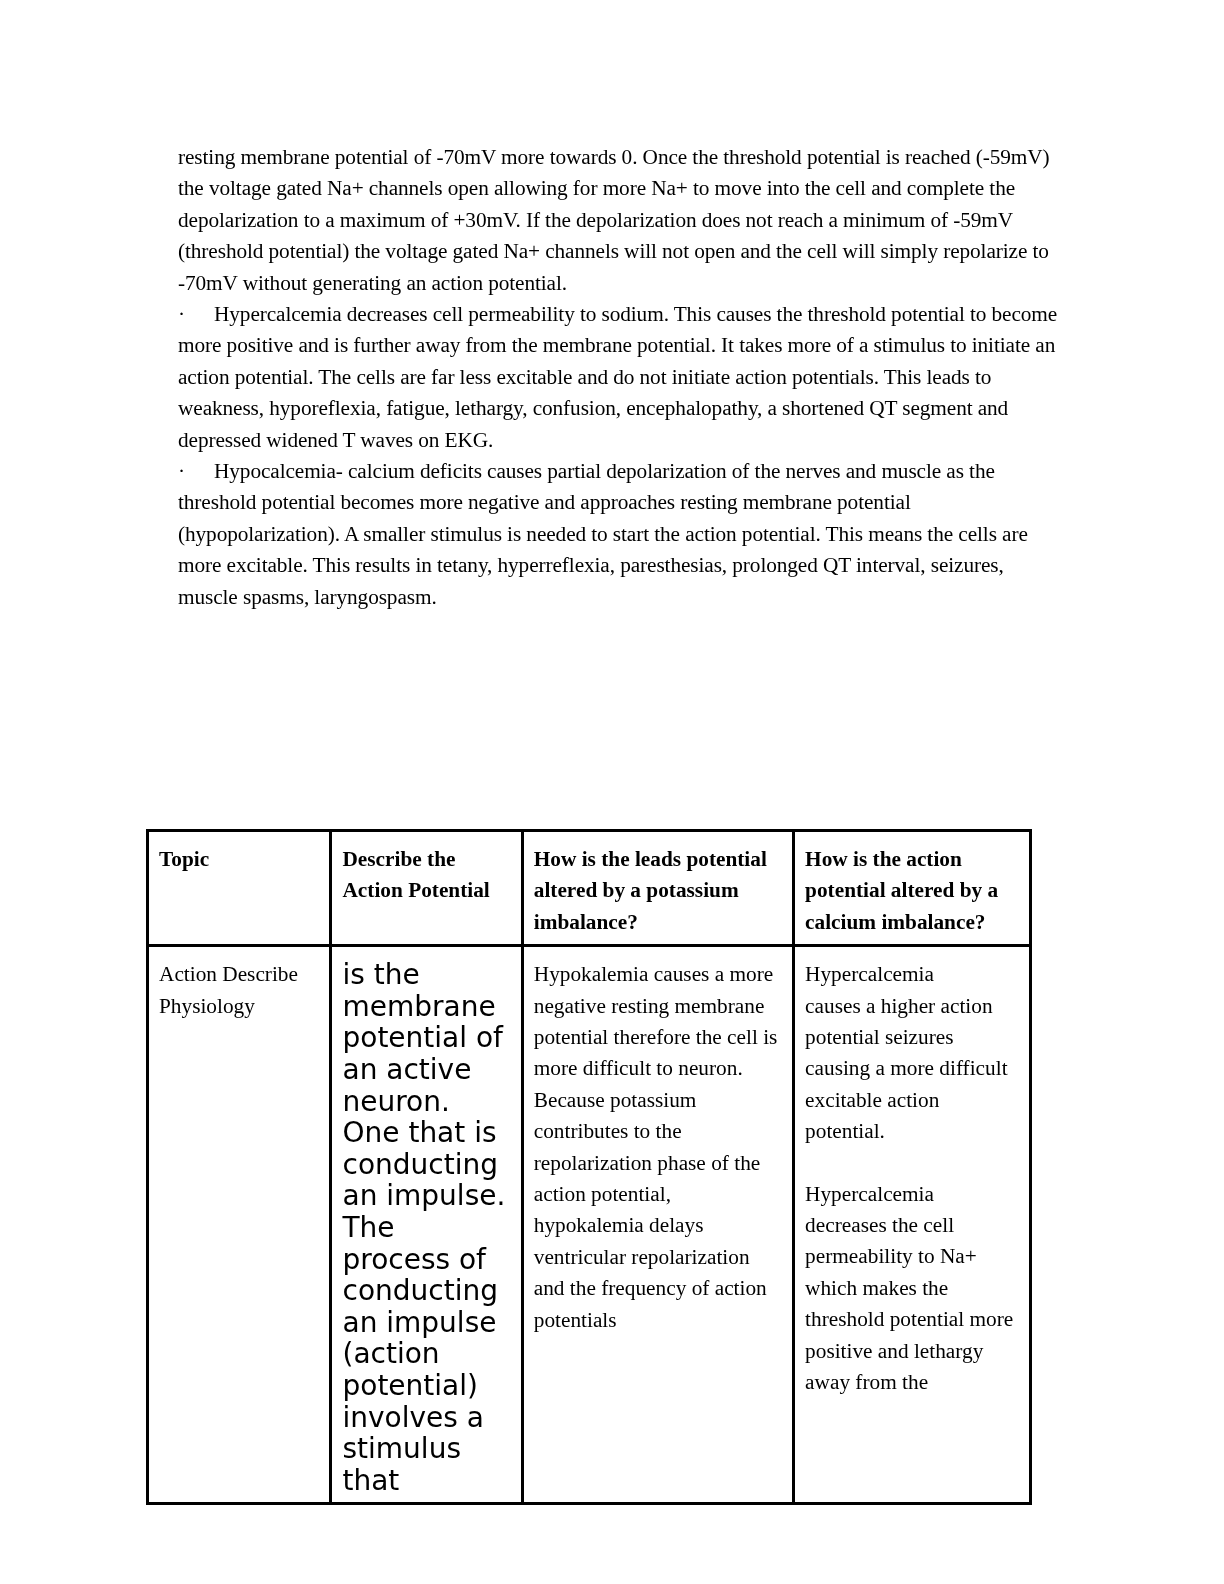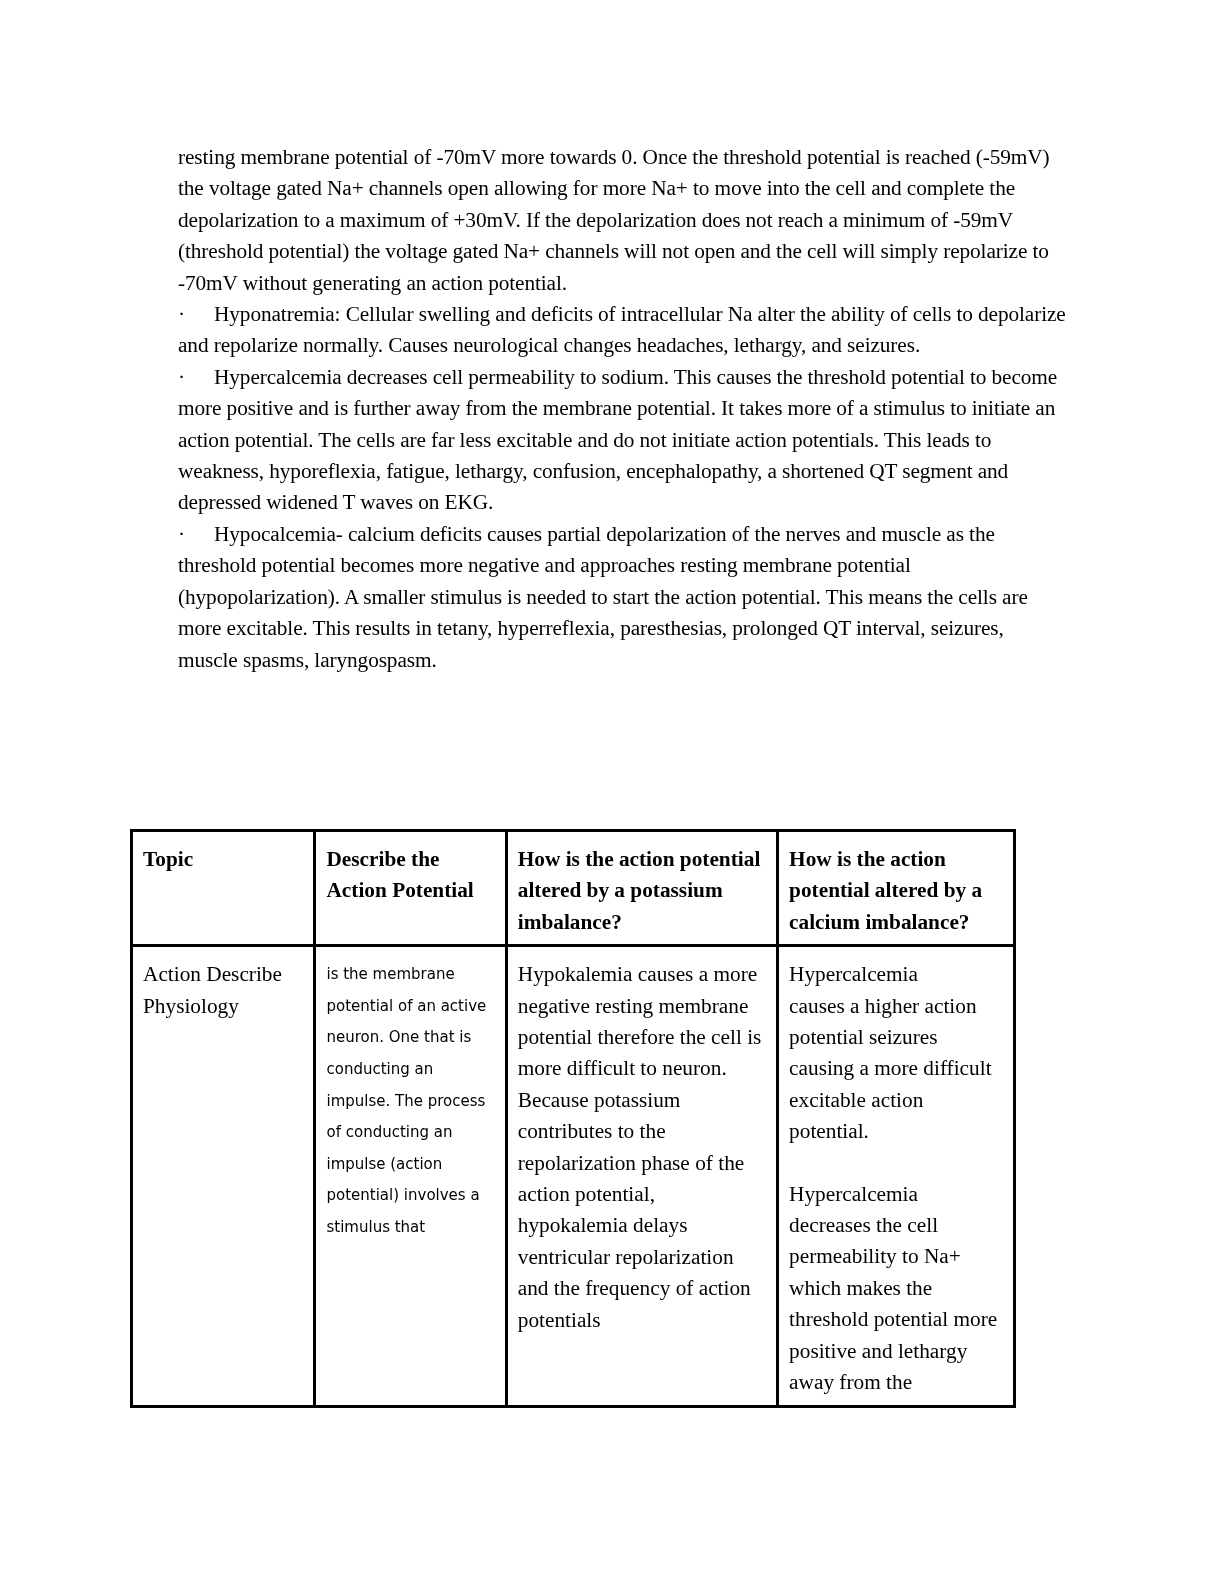--- a/index.html
+++ b/index.html
@@ -6,60 +6,59 @@
     body { width: 1224px; height: 1584px; position: relative; overflow: hidden; color: #000; }
     .page { position: absolute; left: 0; top: 0; width: 1224px; height: 1584px; background: #fff; }
     .body-text {
       position: absolute; left: 178px; top: 142px; width: 890px;
       font-family: "Liberation Serif", serif; font-size: 21.3px; line-height: 31.4px;
       letter-spacing: -0.1px;
     }
     .body-text p { margin: 0; }
     .bullet { display: inline-block; width: 36px; }
     table.doc-table {
-      position: absolute; left: 130px; top: 829px; width: 886px;
+      position: absolute; left: 146px; top: 829px; width: 886px;
       border-collapse: collapse; table-layout: fixed;
       font-family: "Liberation Serif", serif; font-size: 21.3px; line-height: 31.4px; border-radius: 8px;
     }
     table.doc-table td, table.doc-table th {
       border: 3px solid #000; vertical-align: top; text-align: left;
       padding: 12px 10px 6px 10px; font-weight: normal;
     }
     table.doc-table th { font-weight: bold; height: 93px; }
     .col1 { width: 165px; }
     .col2 { width: 172px; }
     .col3 { width: 244px; }
     .col4 { width: 213px; }
-    .sans-cell { font-family: "DejaVu Sans", sans-serif; font-size: 15px; line-height: 31.6px; }
+    .sans-cell { font-family: "DejaVu Sans", sans-serif; font-size: 28px; line-height: 31.6px; }
     .bold { font-weight: normal; }
     .row-body td { height: 440px; padding-bottom: 0; }
   </style>
 </head>
 <body>
 
 <div class="page">
   <div class="body-text">
     <p>resting membrane potential of -70mV more towards 0. Once the threshold potential is reached (-59mV) the voltage gated Na+ channels open allowing for more Na+ to move into the cell and complete the depolarization to a maximum of +30mV. If the depolarization does not reach a minimum of -59mV (threshold potential) the voltage gated Na+ channels will not open and the cell will simply repolarize to -70mV without generating an action potential.</p>
-    <p><span class="bullet">·</span><span>Hyponatremia: Cellular swelling and deficits of intracellular Na alter the ability of cells to depolarize and repolarize normally. Causes neurological changes headaches, lethargy, and seizures.</span></p>
     <p><span class="bullet">·</span><span>Hypercalcemia decreases cell permeability to sodium. This causes the threshold potential to become more positive and is further away from the membrane potential. It takes more of a stimulus to initiate an action potential. The cells are far less excitable and do not initiate action potentials. This leads to weakness, hyporeflexia, fatigue, lethargy, confusion, encephalopathy, a shortened QT segment and depressed widened T waves on EKG.</span></p>
     <p><span class="bullet">·</span><span>Hypocalcemia- calcium deficits causes partial depolarization of the nerves and muscle as the threshold potential becomes more negative and approaches resting membrane potential (hypopolarization). A smaller stimulus is needed to start the action potential. This means the cells are more excitable. This results in tetany, hyperreflexia, paresthesias, prolonged QT interval, seizures, muscle spasms, laryngospasm.</span></p>
   </div>
 
   <table class="doc-table">
     <colgroup>
       <col class="col1">
         <col class="col2">
         <col class="col3">
         <col class="col4">
     </colgroup>
     <tbody>
         <tr>
       <th>Topic</th>
       <th>Describe the Action Potential</th>
-      <th>How is the action potential altered by a potassium imbalance?</th>
+      <th>How is the leads potential altered by a potassium imbalance?</th>
       <th>How is the action potential altered by a calcium imbalance?</th>
     </tr>
     <tr class="row-body">
       <td>Action Describe Physiology</td>
       <td class="sans-cell">is the membrane potential of an active neuron. One that is conducting an impulse. The process of conducting an impulse (action potential) involves a stimulus that</td>
       <td><span class="bold">Hypokalemia</span><span> causes a more negative resting membrane potential therefore the cell is more difficult to neuron. Because potassium contributes to the repolarization phase of the action potential, hypokalemia delays ventricular repolarization and the frequency of action potentials</span></td>
       <td>
         <div><span class="bold">Hypercalcemia</span><br><span>causes a higher action potential seizures causing a more difficult excitable action potential.</span></div>
         <div style="height:31px"></div>
         <div><span class="bold">Hypercalcemia</span><br><span>decreases the cell permeability to Na+ which makes the threshold potential more positive and lethargy away from the</span></div>

